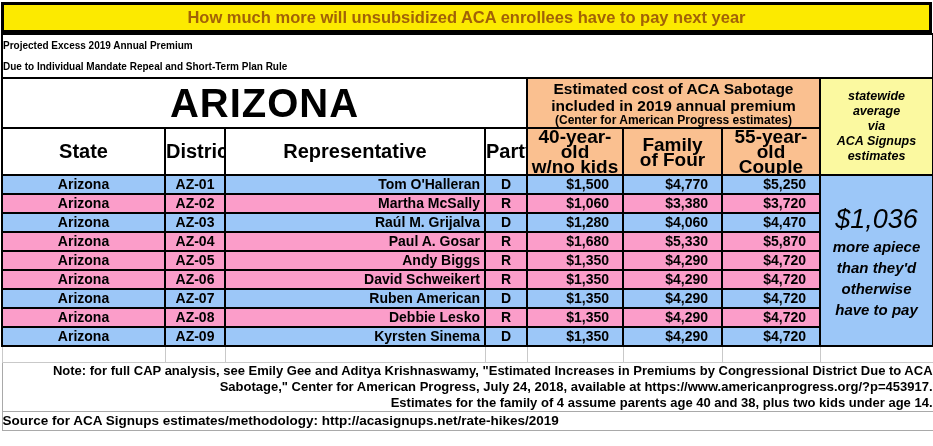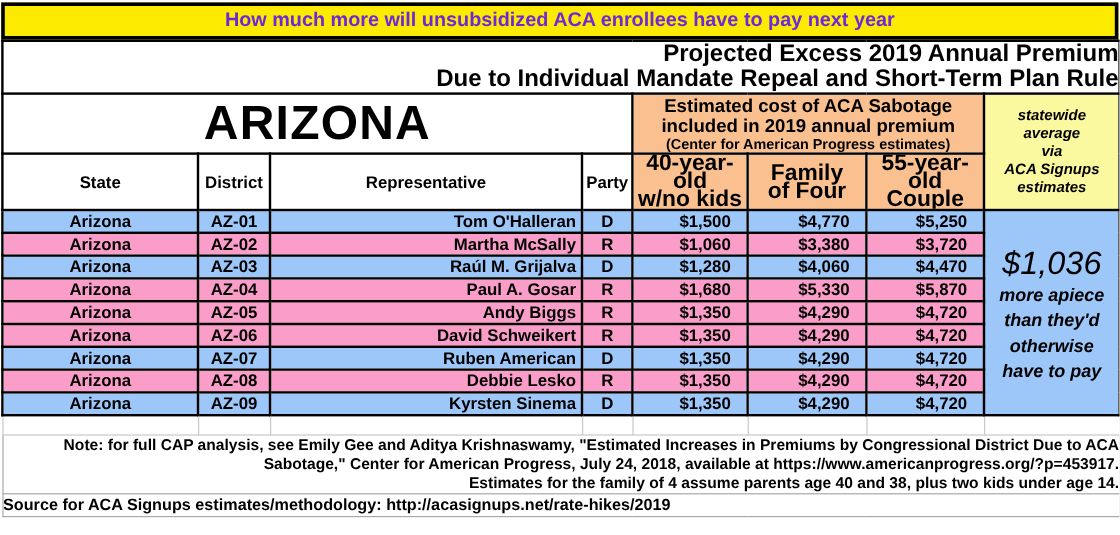--- a/index.html
+++ b/index.html
@@ -4,36 +4,36 @@
 <style>
   * { box-sizing: border-box; }
   html, body { margin: 0; padding: 0; background: #ffffff; }
   .sheet {
     width: 933px; height: 446px; background: #fff; overflow: hidden;
     font-family: "Liberation Sans", sans-serif; color: #000; position: relative;
   }
   
   .banner {
     margin: 2px 1px 0 1px; border: 3px solid #000; background: #FCEA00;
-    color: #6d28d9; font-weight: bold; text-align: center;
+    color: #a16207; font-weight: bold; text-align: center;
     font-size: 16.5px; line-height: 20px; padding: 2px 0 3px 0;
   }
   
   table.main { border-collapse: collapse; table-layout: fixed; width: 931px; margin: 0 1px; }
   table.main td { border: 2px solid #000; padding: 0; font-weight: bold; overflow: hidden; }
-  td.subtitle { height: 44px; text-align: right; font-size: 20px; line-height: 21px; background: #fff; }
+  td.subtitle { height: 44px; text-align: left; font-size: 10px; line-height: 21px; background: #fff; }
   td.arizona  { height: 50px; text-align: center; font-size: 40px; letter-spacing: 1px; background: #fff; vertical-align: middle; }
   td.cap-head { background: #FAC090; text-align: center; vertical-align: middle; }
   .cap-l12 { font-size: 15.5px; line-height: 17px; }
   .cap-l3  { font-size: 12px;   line-height: 13px; }
   td.statewide {
     background: #FBF9A0; font-style: italic; text-align: center; vertical-align: middle;
     font-size: 12.5px; line-height: 15px; white-space: pre-line;
   }
-  tr.colhead td { height: 32px; text-align: center; vertical-align: middle; font-size: 14px; background: #fff; }
+  tr.colhead td { height: 32px; text-align: center; vertical-align: middle; font-size: 20px; background: #fff; }
   tr.colhead td.cost { background: #FAC090; font-size: 19px; line-height: 15px; white-space: pre-line; }
   tr.data td { height: 19px; font-size: 14px; line-height: 17px; vertical-align: middle; }
   tr.data.d td { background: #9CC7F8; }
   tr.data.r td { background: #FB9DC9; }
   .c-state, .c-district, .c-party { text-align: center; }
   .c-rep   { text-align: right; padding-right: 4px !important; }
   .c-money { text-align: right; padding-right: 13px !important; }
   td.average {
     background: #FBF9A0; text-align: center; vertical-align: middle; font-style: italic;
   }

